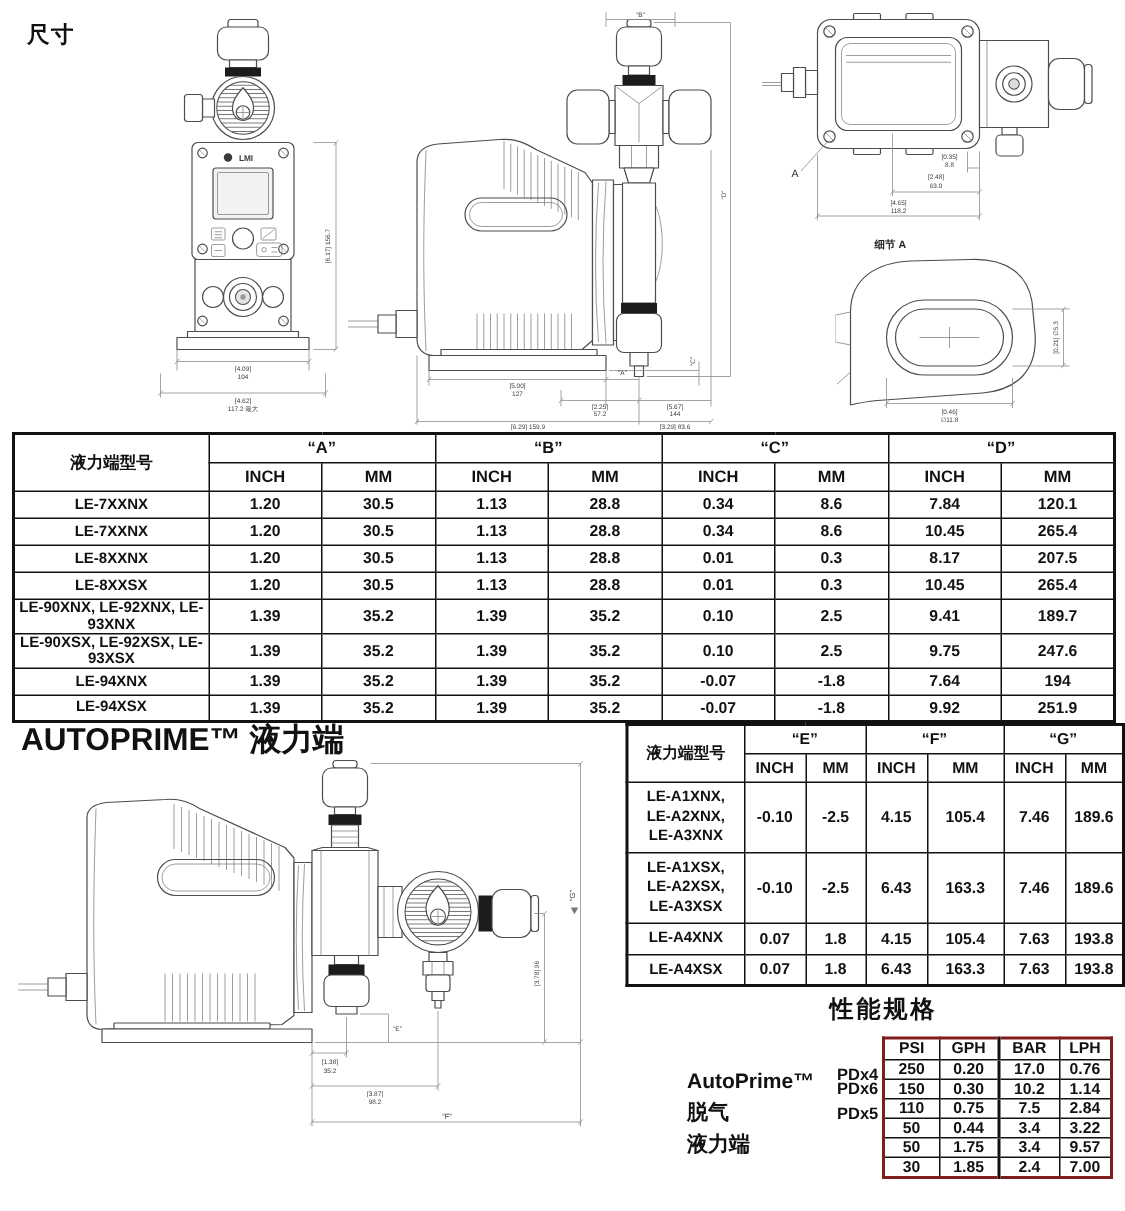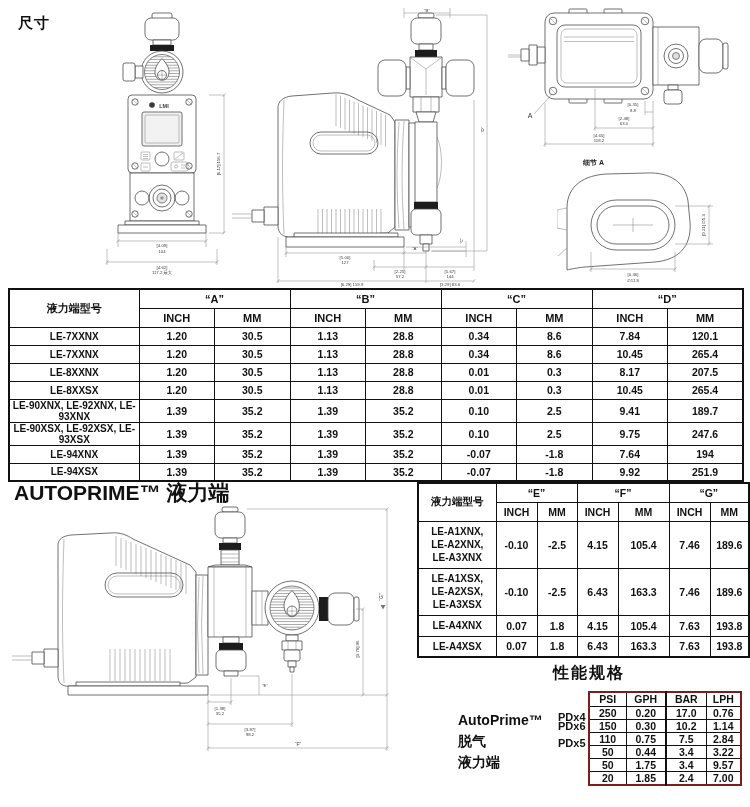--- a/index.html
+++ b/index.html
@@ -582,19 +582,19 @@
         <td>3.4</td>
         <td>3.22</td>
       </tr>
     <tr>
         <td>50</td>
         <td class="bsep">1.75</td>
         <td>3.4</td>
         <td>9.57</td>
       </tr>
     <tr>
-        <td>20</td>
+        <td>30</td>
         <td class="bsep">1.85</td>
         <td>2.4</td>
         <td>7.00</td>
       </tr>
   </tbody>
 </table>
 
 </body></html>

